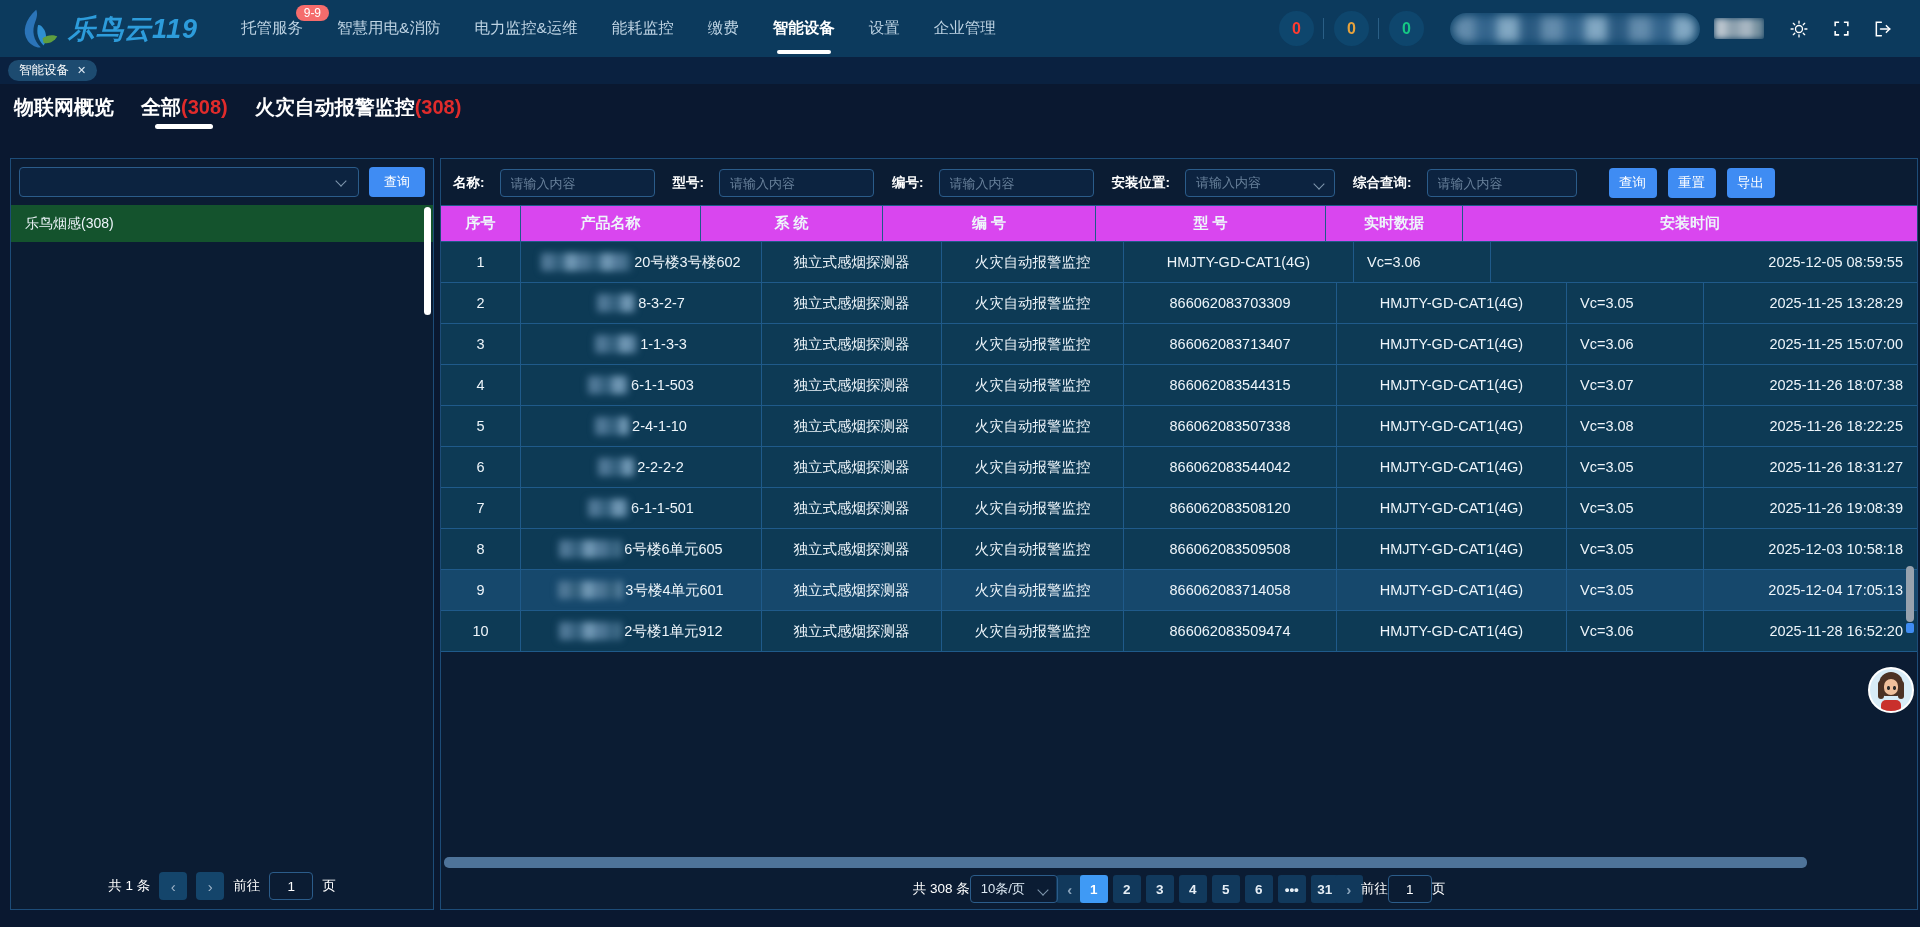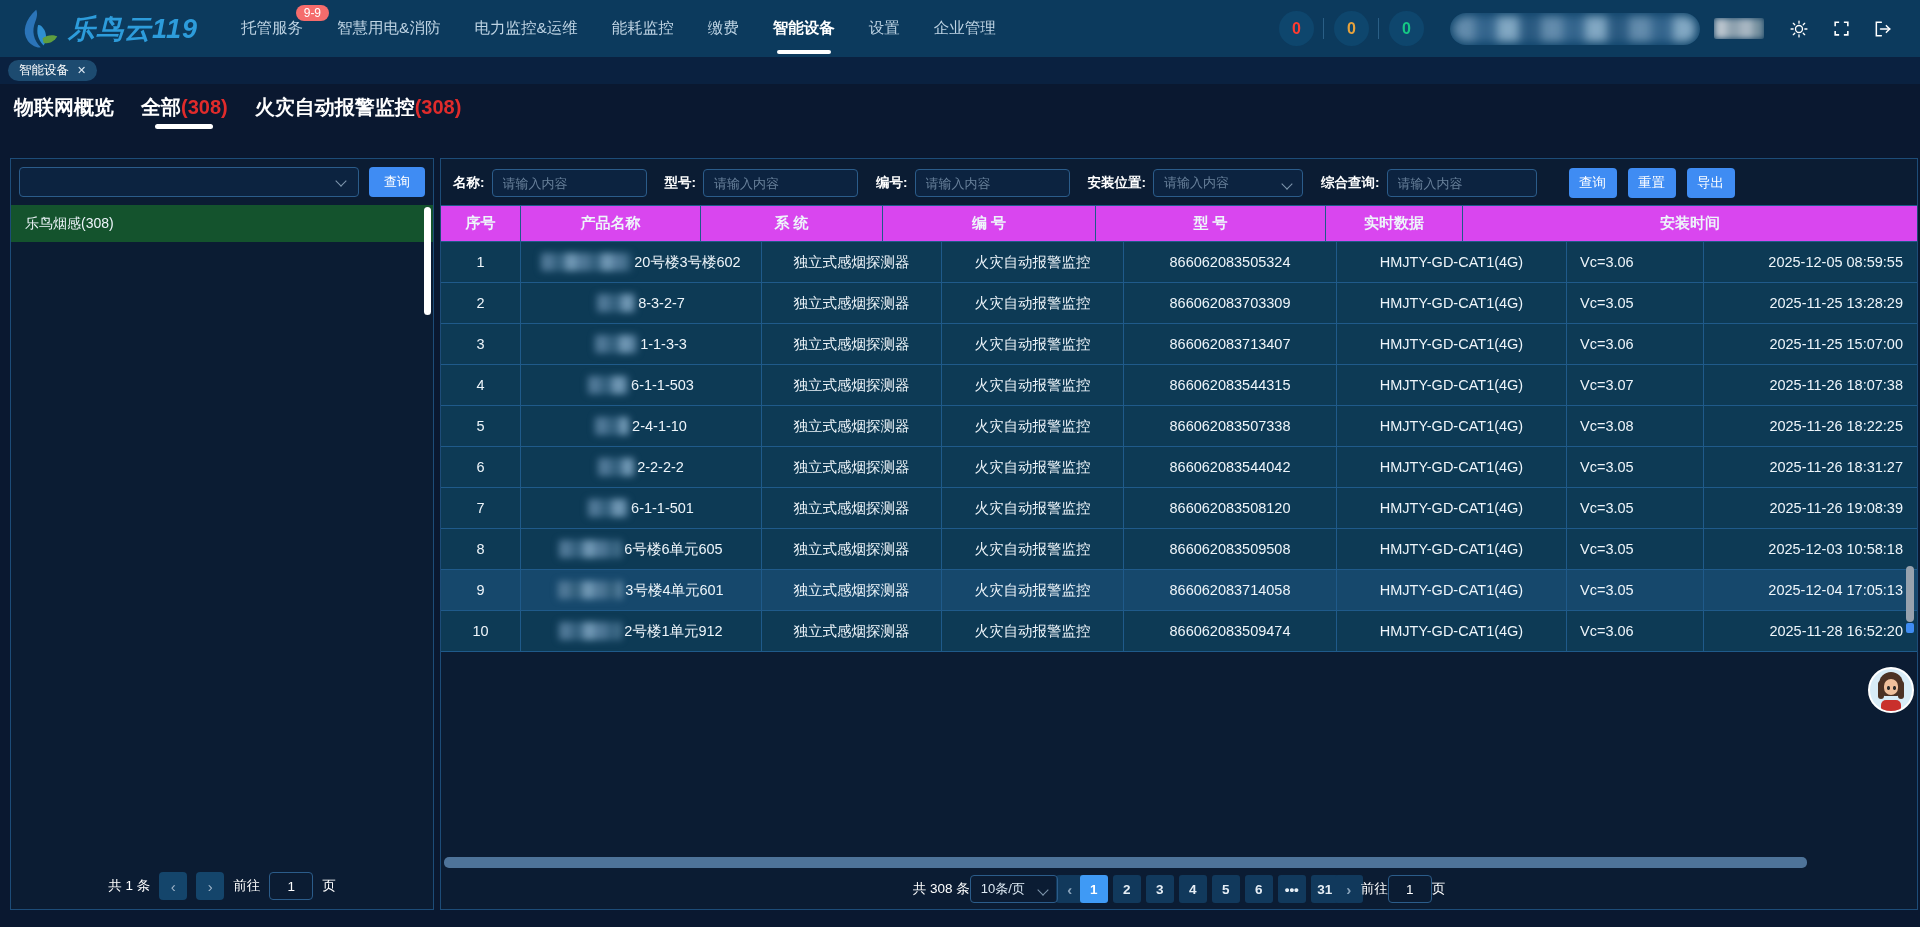--- a/index.html
+++ b/index.html
@@ -78,21 +78,21 @@
     background: #ffffff; border-radius: 4px; cursor: pointer; }
   .side-footer { position: absolute; bottom: 9px; left: 0; right: 0; display: flex;
     align-items: center; justify-content: center; gap: 9px; font-size: 13.5px; }
   .pg-sq { width: 28px; height: 28px; background: #14456b; border-radius: 4px; border: none;
     display: flex; align-items: center; justify-content: center; color: #9fb4c8;
     font-size: 15px; cursor: pointer; }
   .goto-input { width: 44px; height: 28px; background: transparent; border: 1px solid #2b5c8a;
     border-radius: 4px; color: #fff; text-align: center; font-size: 13.5px; font-family: inherit; }
   
   .filter-row { display: flex; align-items: center; padding: 9px 12px; }
-  .f-group { display: flex; align-items: center; gap: 7px; margin-right: 18px; }
+  .f-group { display: flex; align-items: center; gap: 15px; margin-right: 18px; }
   .f-label { font-size: 13.5px; font-weight: bold; white-space: nowrap; }
   .f-input { width: 155px; height: 28px; border: 1px solid #2b5c8a; border-radius: 4px;
     background: #0c2340; color: #dce8f2; padding: 0 10px; font-size: 13px; font-family: inherit; }
   .f-input::placeholder { color: #68809a; }
   .f-input.w150 { width: 150px; }
   .f-select { width: 150px; height: 28px; border: 1px solid #2b5c8a; border-radius: 4px;
     background: #0c2340; position: relative; display: flex; align-items: center;
     padding: 0 10px; color: #68809a; font-size: 13px; cursor: pointer; }
   .f-select .chev { top: 10px; right: 11px; }
   .f-btn { width: 48px; margin-left: 11px; font-size: 13.5px; }
@@ -336,21 +336,20 @@
       </div>
     <div>
         <div class="tr">
     <div class="td c0 cell-no">1</div>
     <div class="td c1">
       <span class="blur-chip" style="width: 90px;"></span>
       <span class="loc-text">20号楼3号楼602</span>
     </div>
     <div class="td c2 cell-product">独立式感烟探测器</div>
     <div class="td c3 cell-system">火灾自动报警监控</div>
-    <div class="td c4 cell-serial">866062083505324</div>
     <div class="td c5 cell-model">HMJTY-GD-CAT1(4G)</div>
     <div class="td c6 cell-data">Vc=3.06</div>
     <div class="td c7 cell-time">2025-12-05 08:59:55</div>
   </div>
         <div class="tr">
     <div class="td c0 cell-no">2</div>
     <div class="td c1">
       <span class="blur-chip" style="width: 38px;"></span>
       <span class="loc-text">8-3-2-7</span>
     </div>

